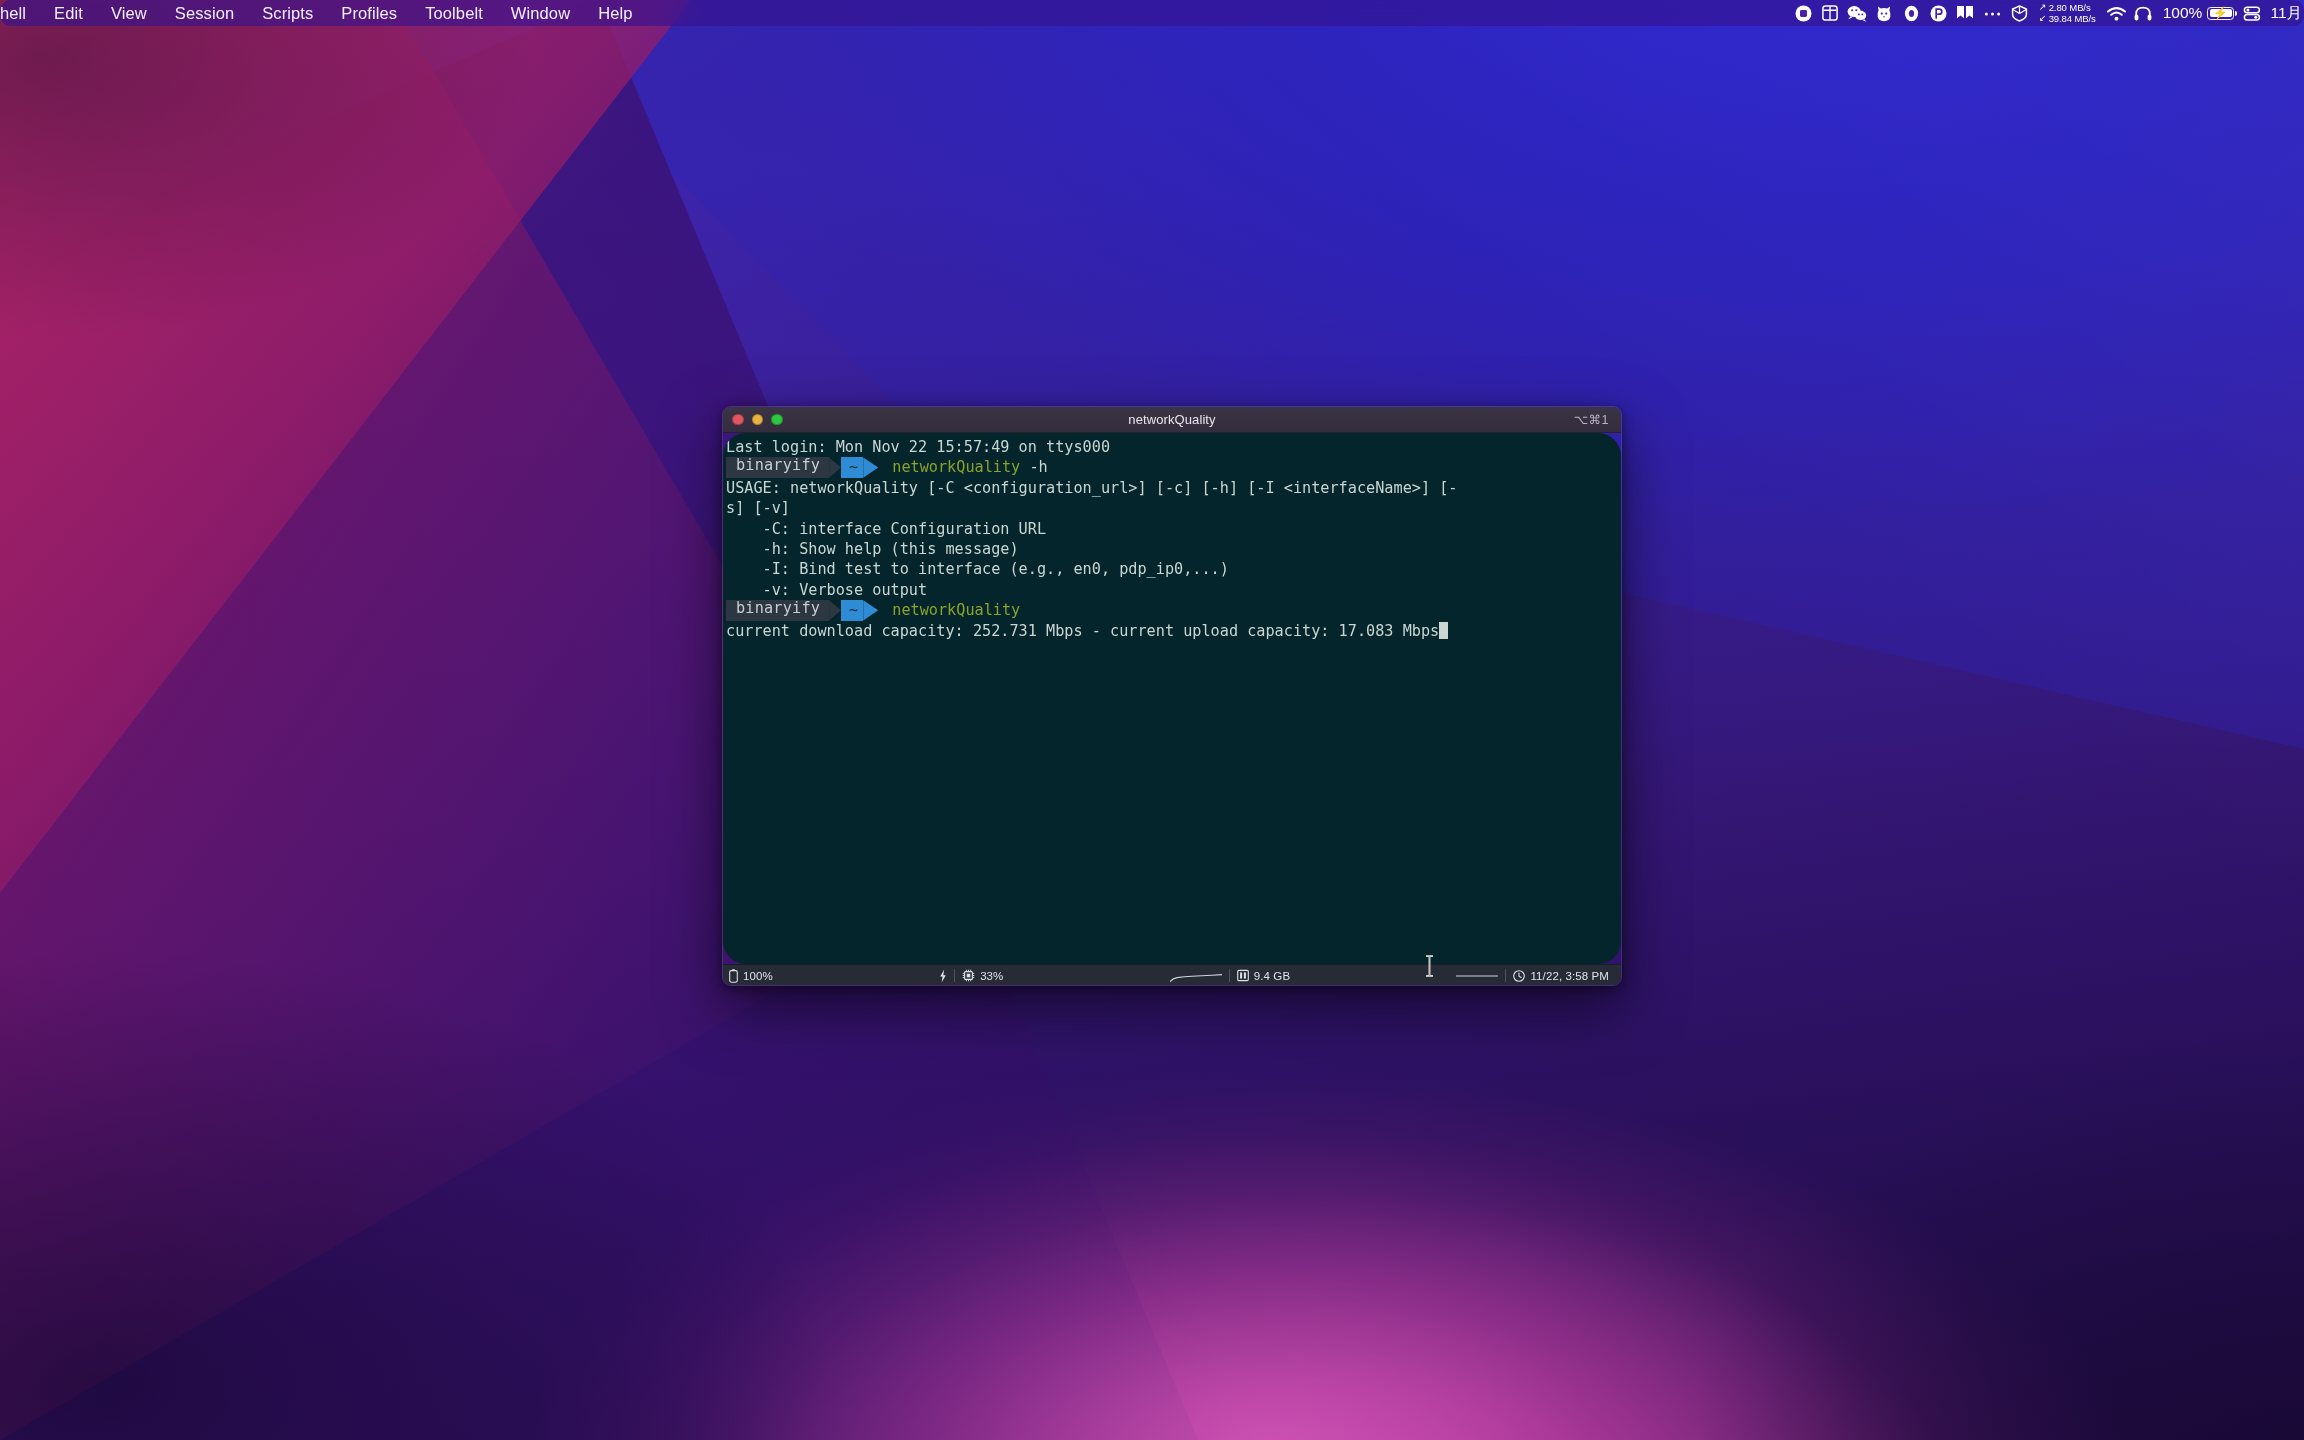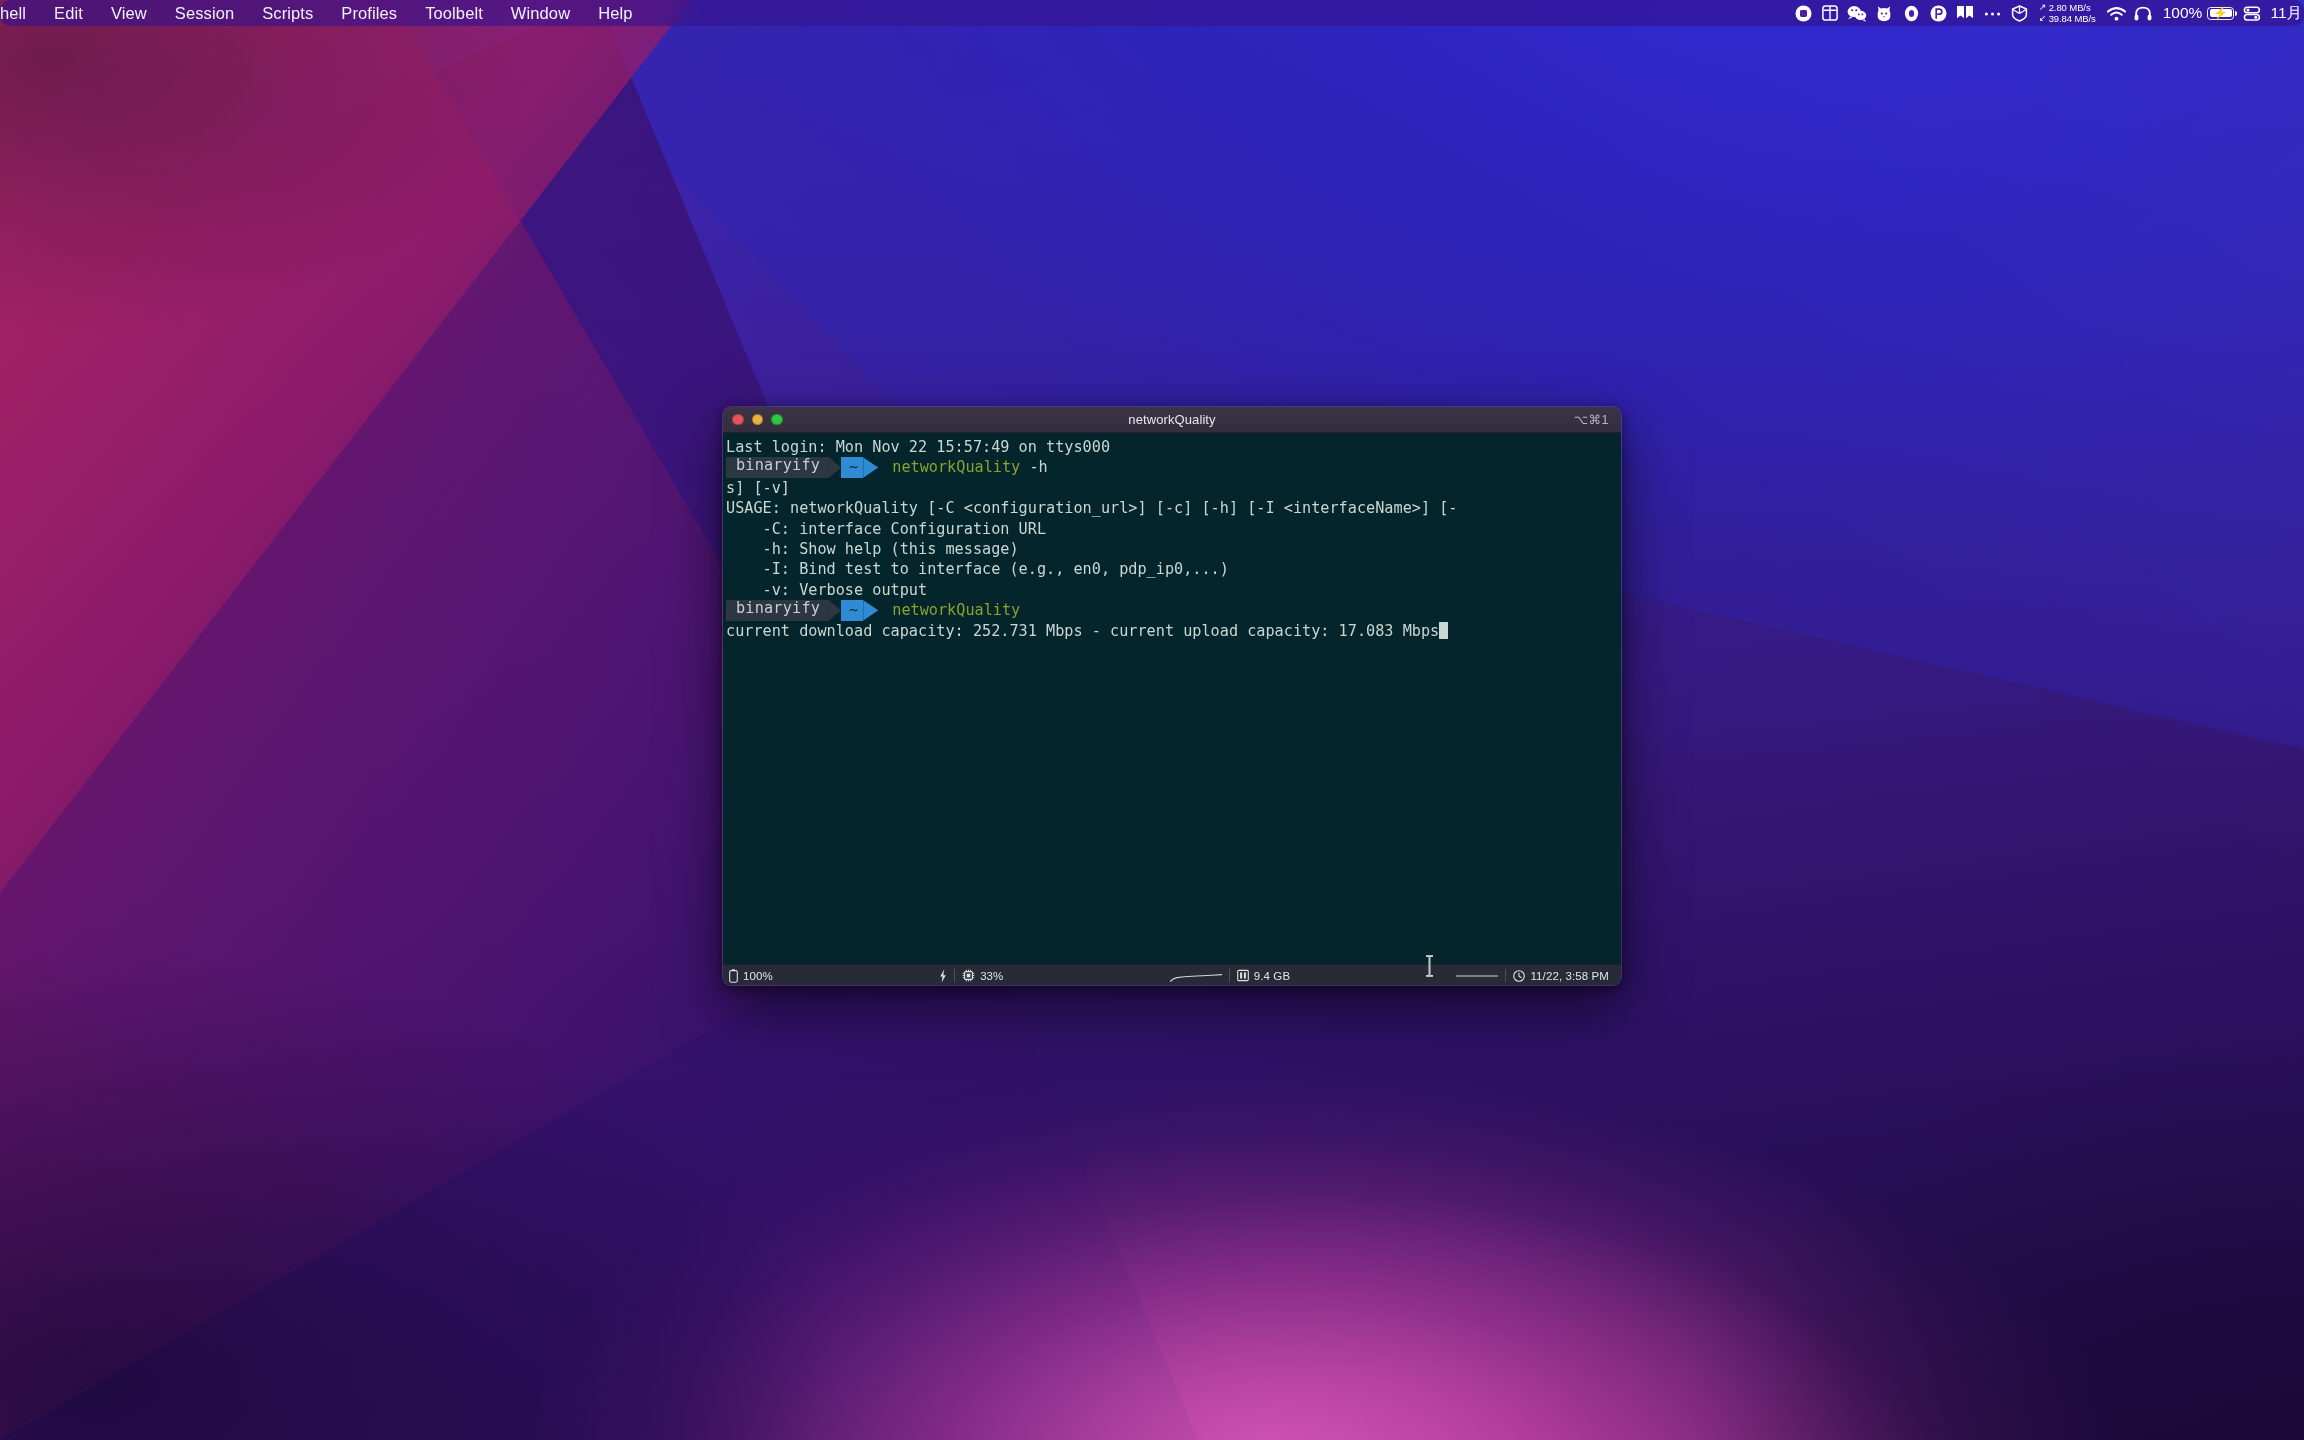--- a/index.html
+++ b/index.html
@@ -198,20 +198,21 @@
 
   #term-body {
     height: 531px;
     background: #04252c;
     padding: 4px 0 0 0;
     overflow: hidden;
     font-family: "DejaVu Sans Mono", "Liberation Mono", monospace;
     font-size: 15.2px;
     line-height: 20.4px;
     color: #c9d6d2;
+    border-radius: 23px;
   }
   .line {
     white-space: pre;
     padding-left: 3px;
     height: 20.4px;
   }
   .fg-out   { color: #c9d6d2; }
   .fg-cmd   { color: #8ba32c; }
   .fg-flag  { color: #c9d6d2; }
 
@@ -446,22 +447,22 @@
       <div id="window-title">networkQuality</div>
       <div id="window-shortcut">⌥⌘1</div>
     </div>
 
     <div id="term-body">
 
       <div class="line fg-out">Last login: Mon Nov 22 15:57:49 on ttys000</div>
 
       <div class="line"><span class="prompt"><span class="seg-user">binaryify</span><span class="seg-arrow-dark"></span><span class="seg-path">~</span><span class="seg-arrow-blue"></span></span><span class="prompt-gap"></span><span class="fg-cmd">networkQuality</span><span class="fg-flag"> -h</span></div>
 
+      <div class="line fg-out">USAGE: networkQuality [-C &lt;configuration_url&gt;] [-c] [-h] [-I &lt;interfaceName&gt;] [-</div>
       <div class="line fg-out">s] [-v]</div>
-      <div class="line fg-out">USAGE: networkQuality [-C &lt;configuration_url&gt;] [-c] [-h] [-I &lt;interfaceName&gt;] [-</div>
 
       <div class="line fg-out">    -C: interface Configuration URL</div>
       <div class="line fg-out">    -h: Show help (this message)</div>
       <div class="line fg-out">    -I: Bind test to interface (e.g., en0, pdp_ip0,...)</div>
       <div class="line fg-out">    -v: Verbose output</div>
 
       <div class="line"><span class="prompt"><span class="seg-user">binaryify</span><span class="seg-arrow-dark"></span><span class="seg-path">~</span><span class="seg-arrow-blue"></span></span><span class="prompt-gap"></span><span class="fg-cmd">networkQuality</span></div>
 
       <div class="line"><span class="fg-out">current download capacity: 252.731 Mbps - current upload capacity: 17.083 Mbps</span><span class="cursor-block"></span></div>
     </div>

